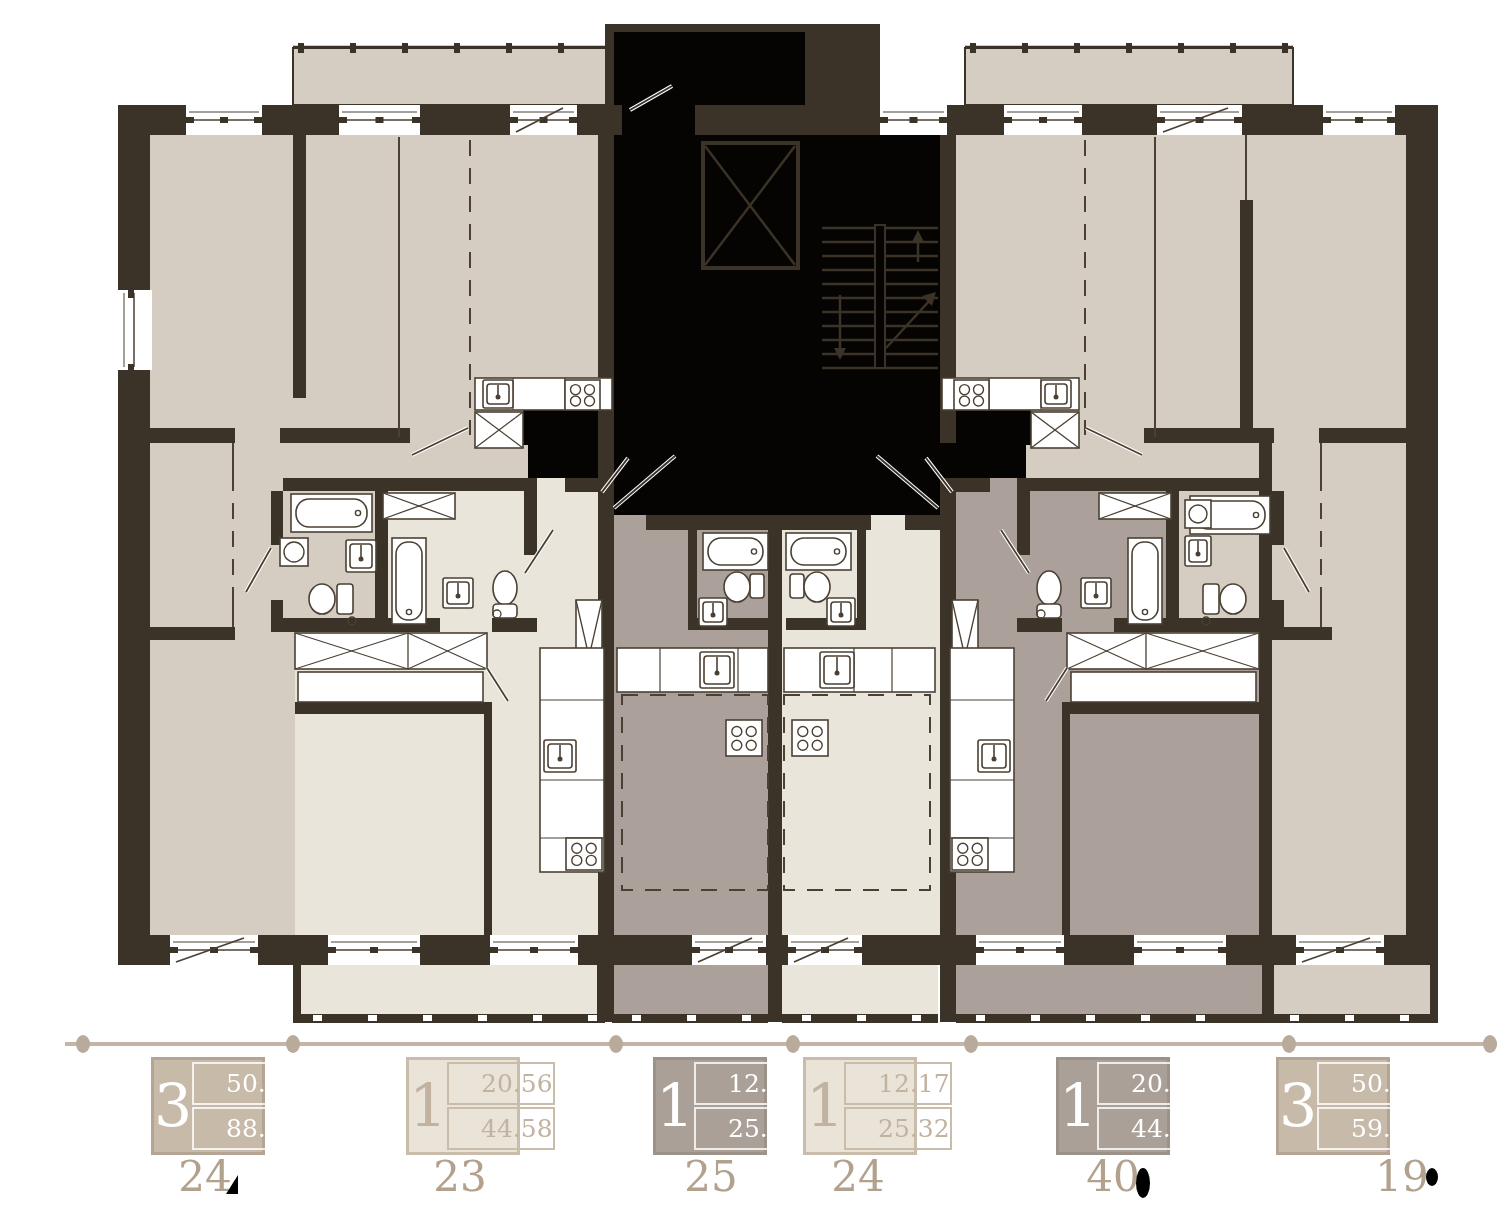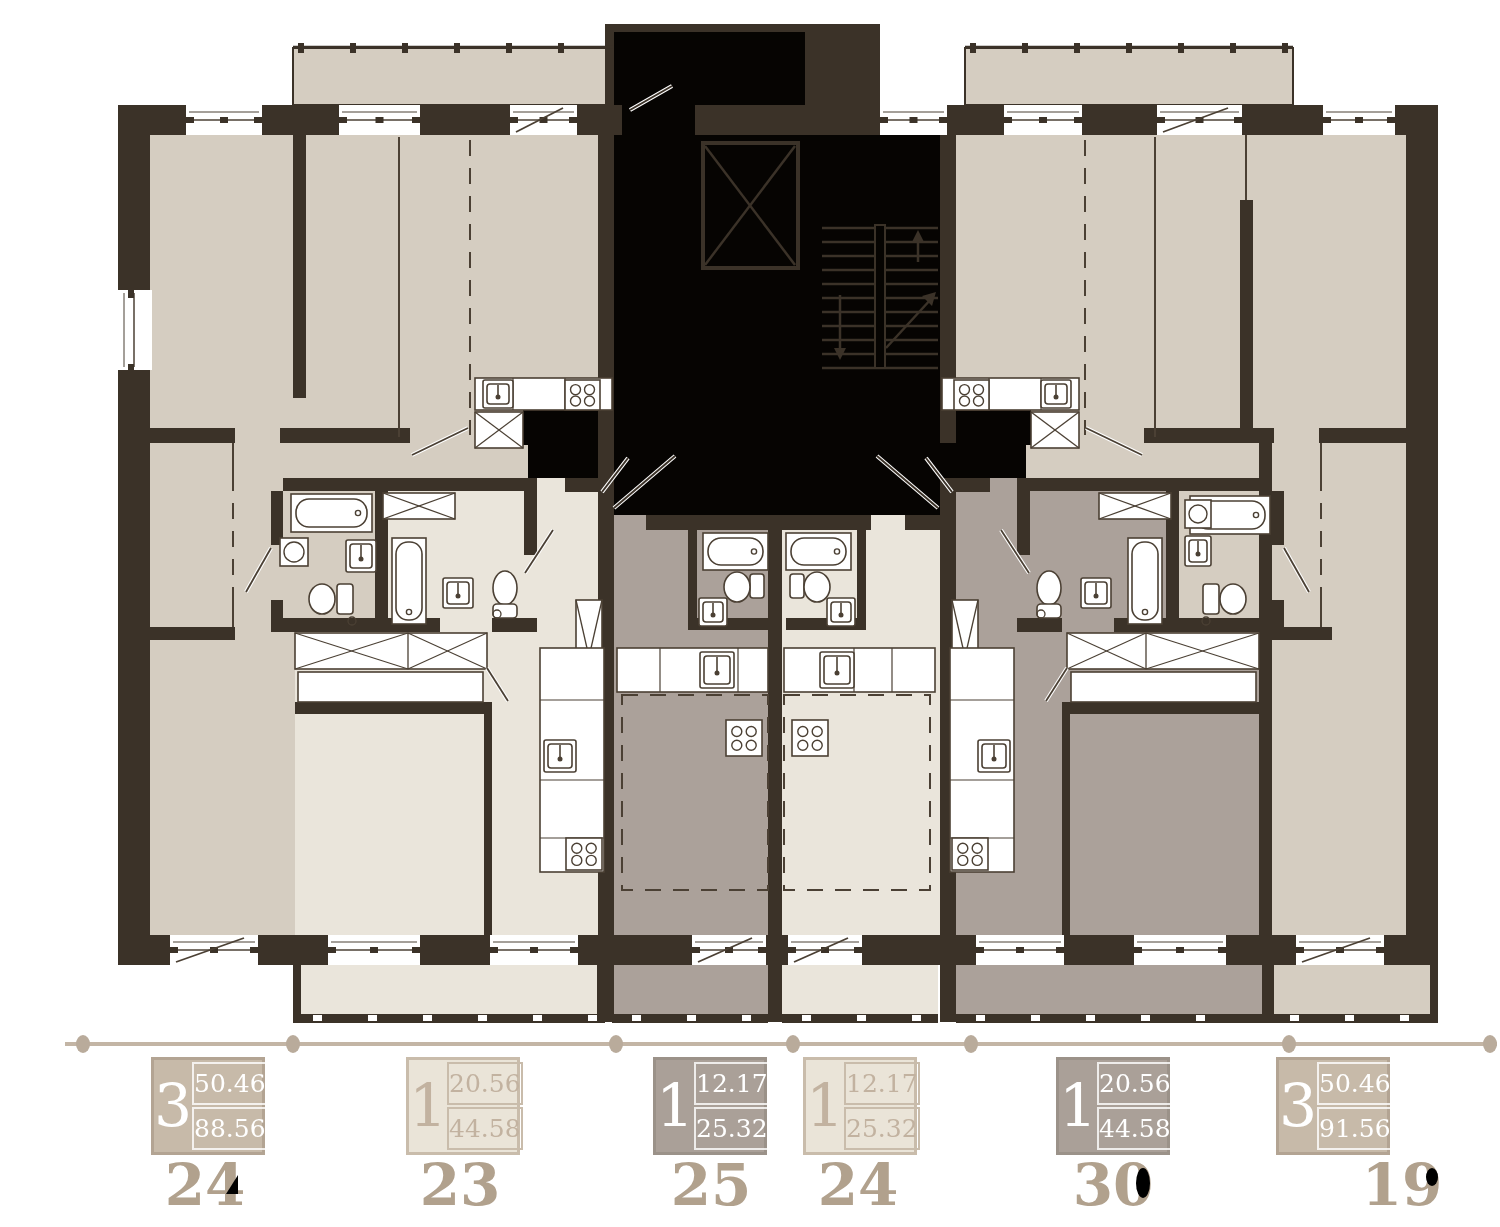--- a/index.html
+++ b/index.html
@@ -7,30 +7,30 @@
   #stage{position:relative;width:1500px;height:1227px;background:#fff;}
   #plan{position:absolute;left:0;top:0;}
 
   
   .apt-card{position:absolute;top:1057px;width:114px;height:98px;box-sizing:border-box;
     border:3px solid;display:grid;grid-template-columns:34px 1fr;grid-template-rows:1fr 1fr;
     gap:2px;padding:2px;}
   .apt-card .rooms{grid-row:1 / span 2;display:flex;align-items:center;justify-content:center;
     font-size:60px;line-height:1;}
   .apt-card .area{display:flex;align-items:center;justify-content:center;font-size:25px;
-    border:2px solid;box-sizing:border-box;}
+    border:2px solid;box-sizing:border-box;padding-left:32px;}
   .apt-card[data-variant="tan"]{background:var(--cardTanBg);border-color:var(--cardTanBorder);color:#fff;}
   .apt-card[data-variant="tan"] .area{border-color:rgba(255,255,255,.8);}
   .apt-card[data-variant="light"]{background:var(--cardLightBg);border-color:var(--cardLightBorder);color:var(--cardLightText);}
   .apt-card[data-variant="light"] .area{border-color:var(--cardLightBorder);}
   .apt-card[data-variant="taupe"]{background:var(--cardTaupeBg);border-color:var(--cardTaupeBorder);color:#fff;}
   .apt-card[data-variant="taupe"] .area{border-color:rgba(255,255,255,.8);}
 
-  .apt-num{position:absolute;top:1156px;width:120px;text-align:center;font-size:58px;
-    color:var(--numeral);line-height:1;font-weight:bold;}
+  .apt-num{position:absolute;top:1156px;width:120px;text-align:center;font-size:42px;
+    color:var(--numeral);line-height:1;}
   .apt-num .hole-oval{position:absolute;background:#000;border-radius:50%;}
   .apt-num .hole-tri{position:absolute;width:0;height:0;border-bottom:19px solid #000;border-left:12px solid transparent;}
 </style>
 </head>
 <body>
 
 <div id="stage">
   <svg id="plan" width="1500" height="1227" viewBox="0 0 1500 1227">
     <g id="g-floors">
         <rect x="150" y="135" width="462" height="308" fill="#d5cdc1"></rect>
@@ -561,22 +561,22 @@
     <div class="area">25.32</div>
   </div>
   <div class="apt-card" style="left:1056px" data-variant="taupe">
     <div class="rooms">1</div>
     <div class="area">20.56</div>
     <div class="area">44.58</div>
   </div>
   <div class="apt-card" style="left:1276px" data-variant="tan">
     <div class="rooms">3</div>
     <div class="area">50.46</div>
-    <div class="area">91.56</div>
+    <div class="area">59.40</div>
   </div>
 
   <div class="apt-num" style="left:145px"><span>24</span><span class="hole-tri" style="left:81px;top:19px"></span></div>
   <div class="apt-num" style="left:400px"><span>23</span></div>
   <div class="apt-num" style="left:651px"><span>25</span></div>
   <div class="apt-num" style="left:798px"><span>24</span></div>
-  <div class="apt-num" style="left:1053px"><span>30</span><span class="hole-oval" style="left:83px;top:12px;width:14px;height:30px"></span></div>
+  <div class="apt-num" style="left:1053px"><span>40</span><span class="hole-oval" style="left:83px;top:12px;width:14px;height:30px"></span></div>
   <div class="apt-num" style="left:1342px"><span>19</span><span class="hole-oval" style="left:84px;top:12px;width:12px;height:18px"></span></div>
 </div>
 
 </body></html>

